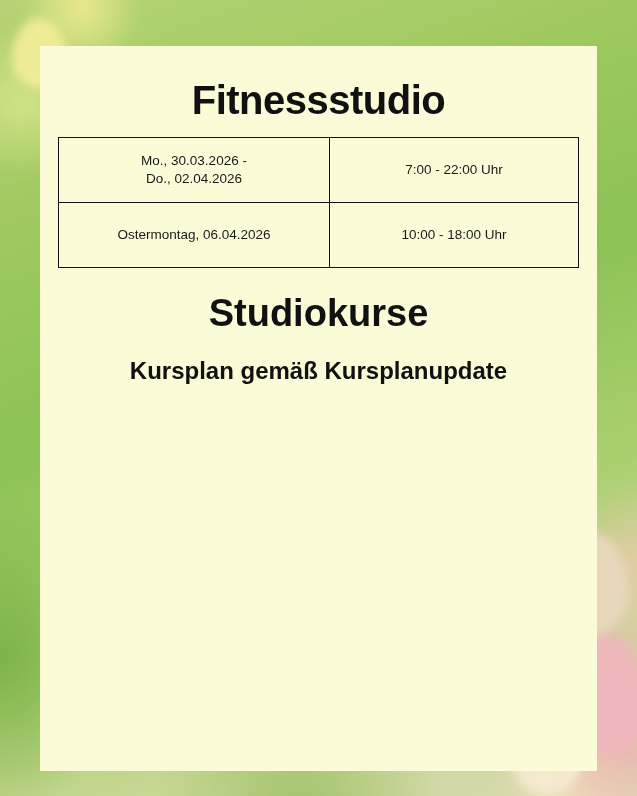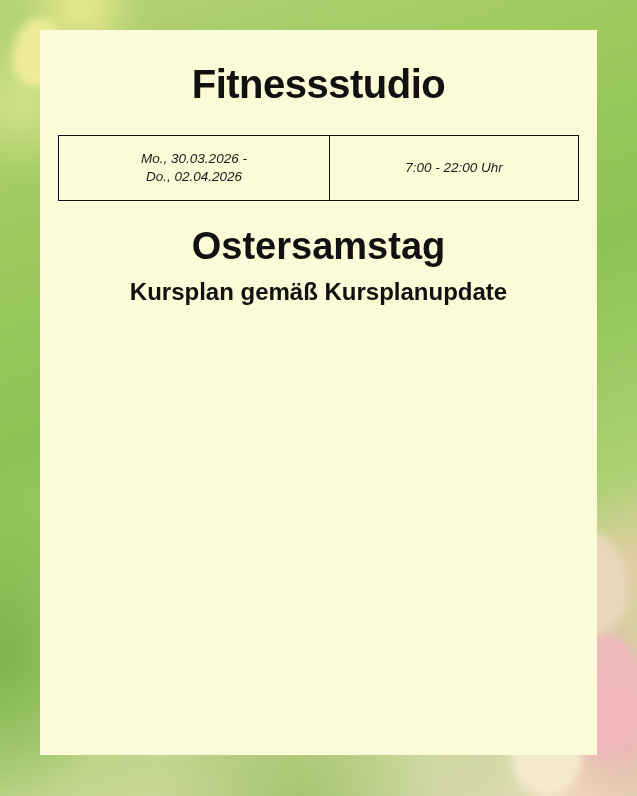--- a/index.html
+++ b/index.html
@@ -44,45 +44,44 @@
   }
   .egg-1 { width: 95px; height: 125px; right: -10px; bottom: 40px;  background: #f0b7bd; }
   .egg-2 { width: 80px; height: 105px; right: 8px;   bottom: 160px; background: #ead9c0; }
   .egg-3 { width: 70px; height: 95px;  right: 55px;  bottom: 0px;   background: #f6ecd2; }
   .egg-4 { width: 55px; height: 70px;  left: 12px;   top: 18px;     background: #f4ee9a; }
 
   
   .card {
     position: absolute;
     left: 40px;
-    top: 30px;
+    top: 46px;
     width: 557px;
     height: 725px;
     background: #fbfbd8;
     box-shadow: 0 0 0 rgba(0,0,0,0);
   }
 
   .title {
     text-align: center;
     font-size: 40px;
     font-weight: bold;
     color: #111111;
     letter-spacing: -0.5px;
     margin: 0;
     padding-top: 32px;
     padding-bottom: 8px;
   }
 
   
   .hours-table {
-    margin: 20px auto 0 auto;
+    margin: 6px auto 0 auto;
     border-collapse: collapse;
     width: 494px;
     table-layout: fixed;
-    font-style: italic;
   }
   .hours-table td {
     border: 1.5px solid #111111;
     color: #1a1a1a;
     font-size: 13.5px;
     text-align: center;
     vertical-align: middle;
     height: 56px;
     line-height: 1.35;
     padding: 4px 6px;
@@ -97,21 +96,21 @@
     color: #111111;
     margin: 0;
     padding-top: 24px;
     padding-bottom: 2px;
   }
   .sub-note {
     text-align: center;
     font-size: 24px;
     font-weight: bold;
     color: #111111;
-    margin: 4px;
+    margin: 16px;
     padding-top: 4px;
   }
 </style>
 </head>
 <body>
 
 <div class="poster">
 
   <div class="bg"></div>
   <div class="bg-egg egg-1"></div>
@@ -122,20 +121,24 @@
   <div class="card">
 
     <h1 class="title">Fitnessstudio</h1>
 
     <table class="hours-table">
       <tbody>
         <tr>
           <td class="col-date">Mo., 30.03.2026 -<br>Do., 02.04.2026</td>
           <td class="col-time">7:00 - 22:00 Uhr</td>
         </tr>
+        <tr>
+          <td class="col-date">Ostermontag, 06.04.2026</td>
+          <td class="col-time">10:00 - 18:00 Uhr</td>
+        </tr>
       </tbody>
     </table>
 
-    <h2 class="sub-title">Ostersamstag</h2>
+    <h2 class="sub-title">Studiokurse</h2>
     <p class="sub-note">Kursplan gemäß Kursplanupdate</p>
 
   </div>
 </div>
 
 </body></html>

